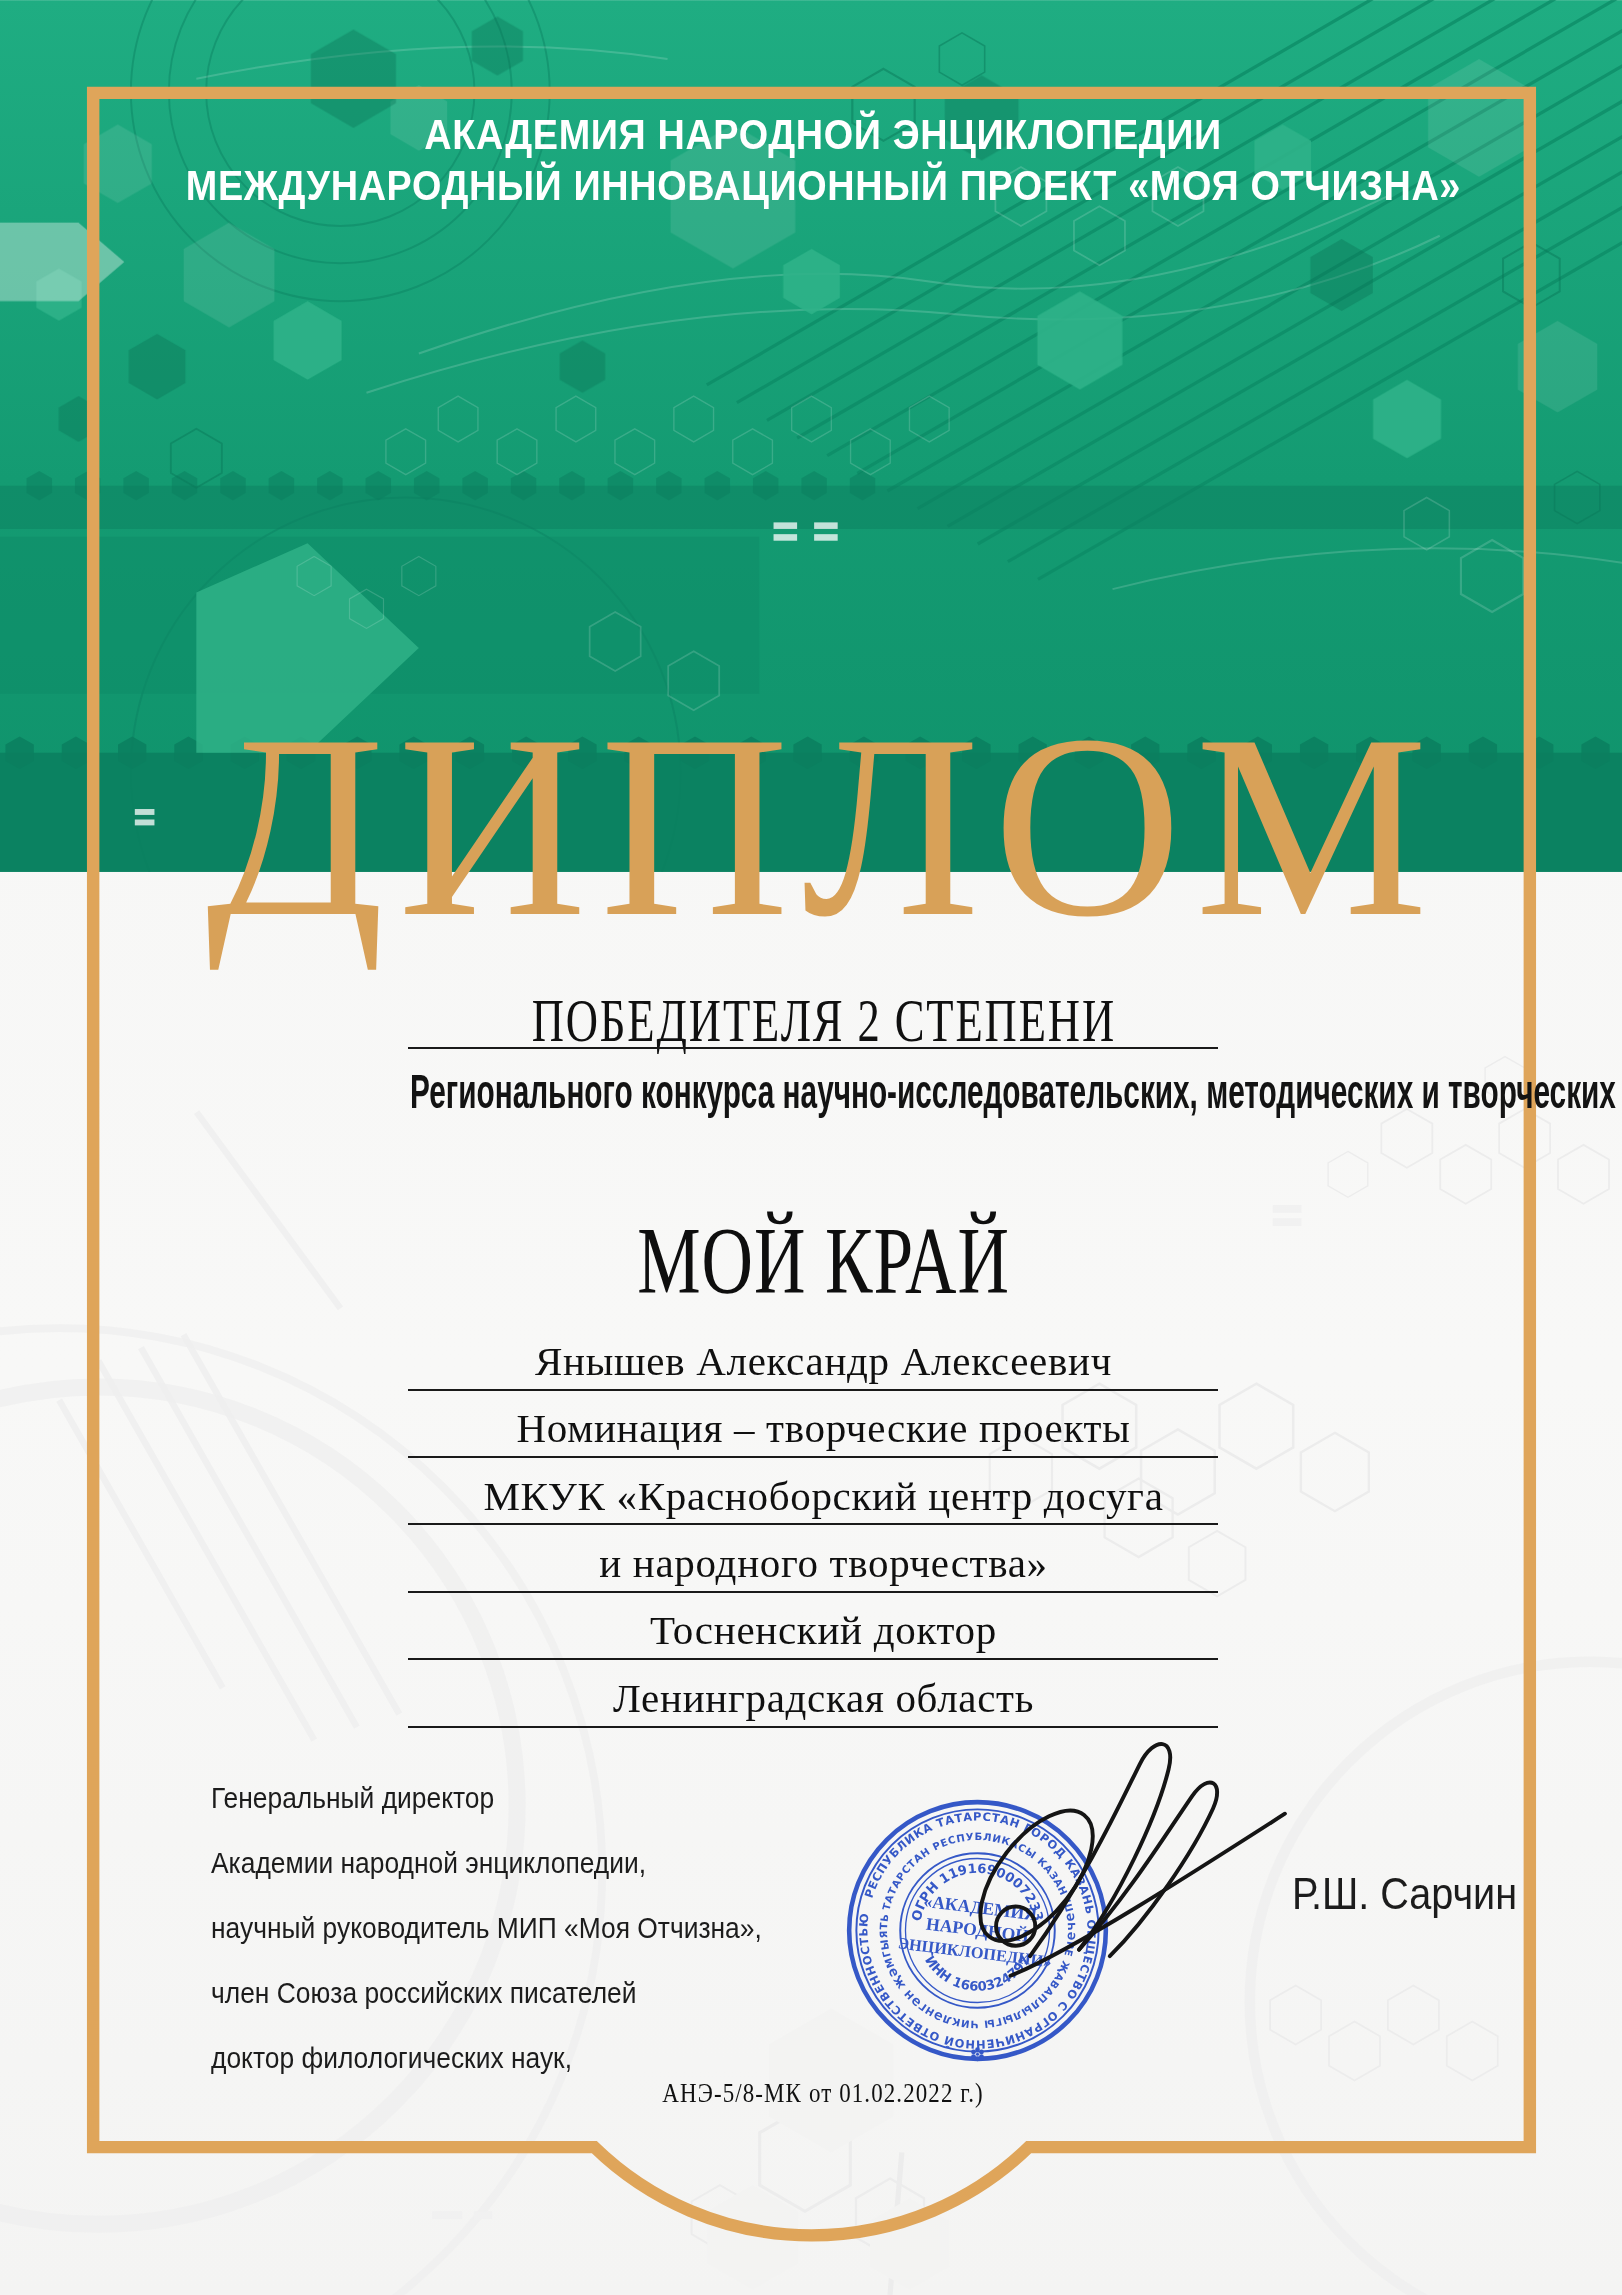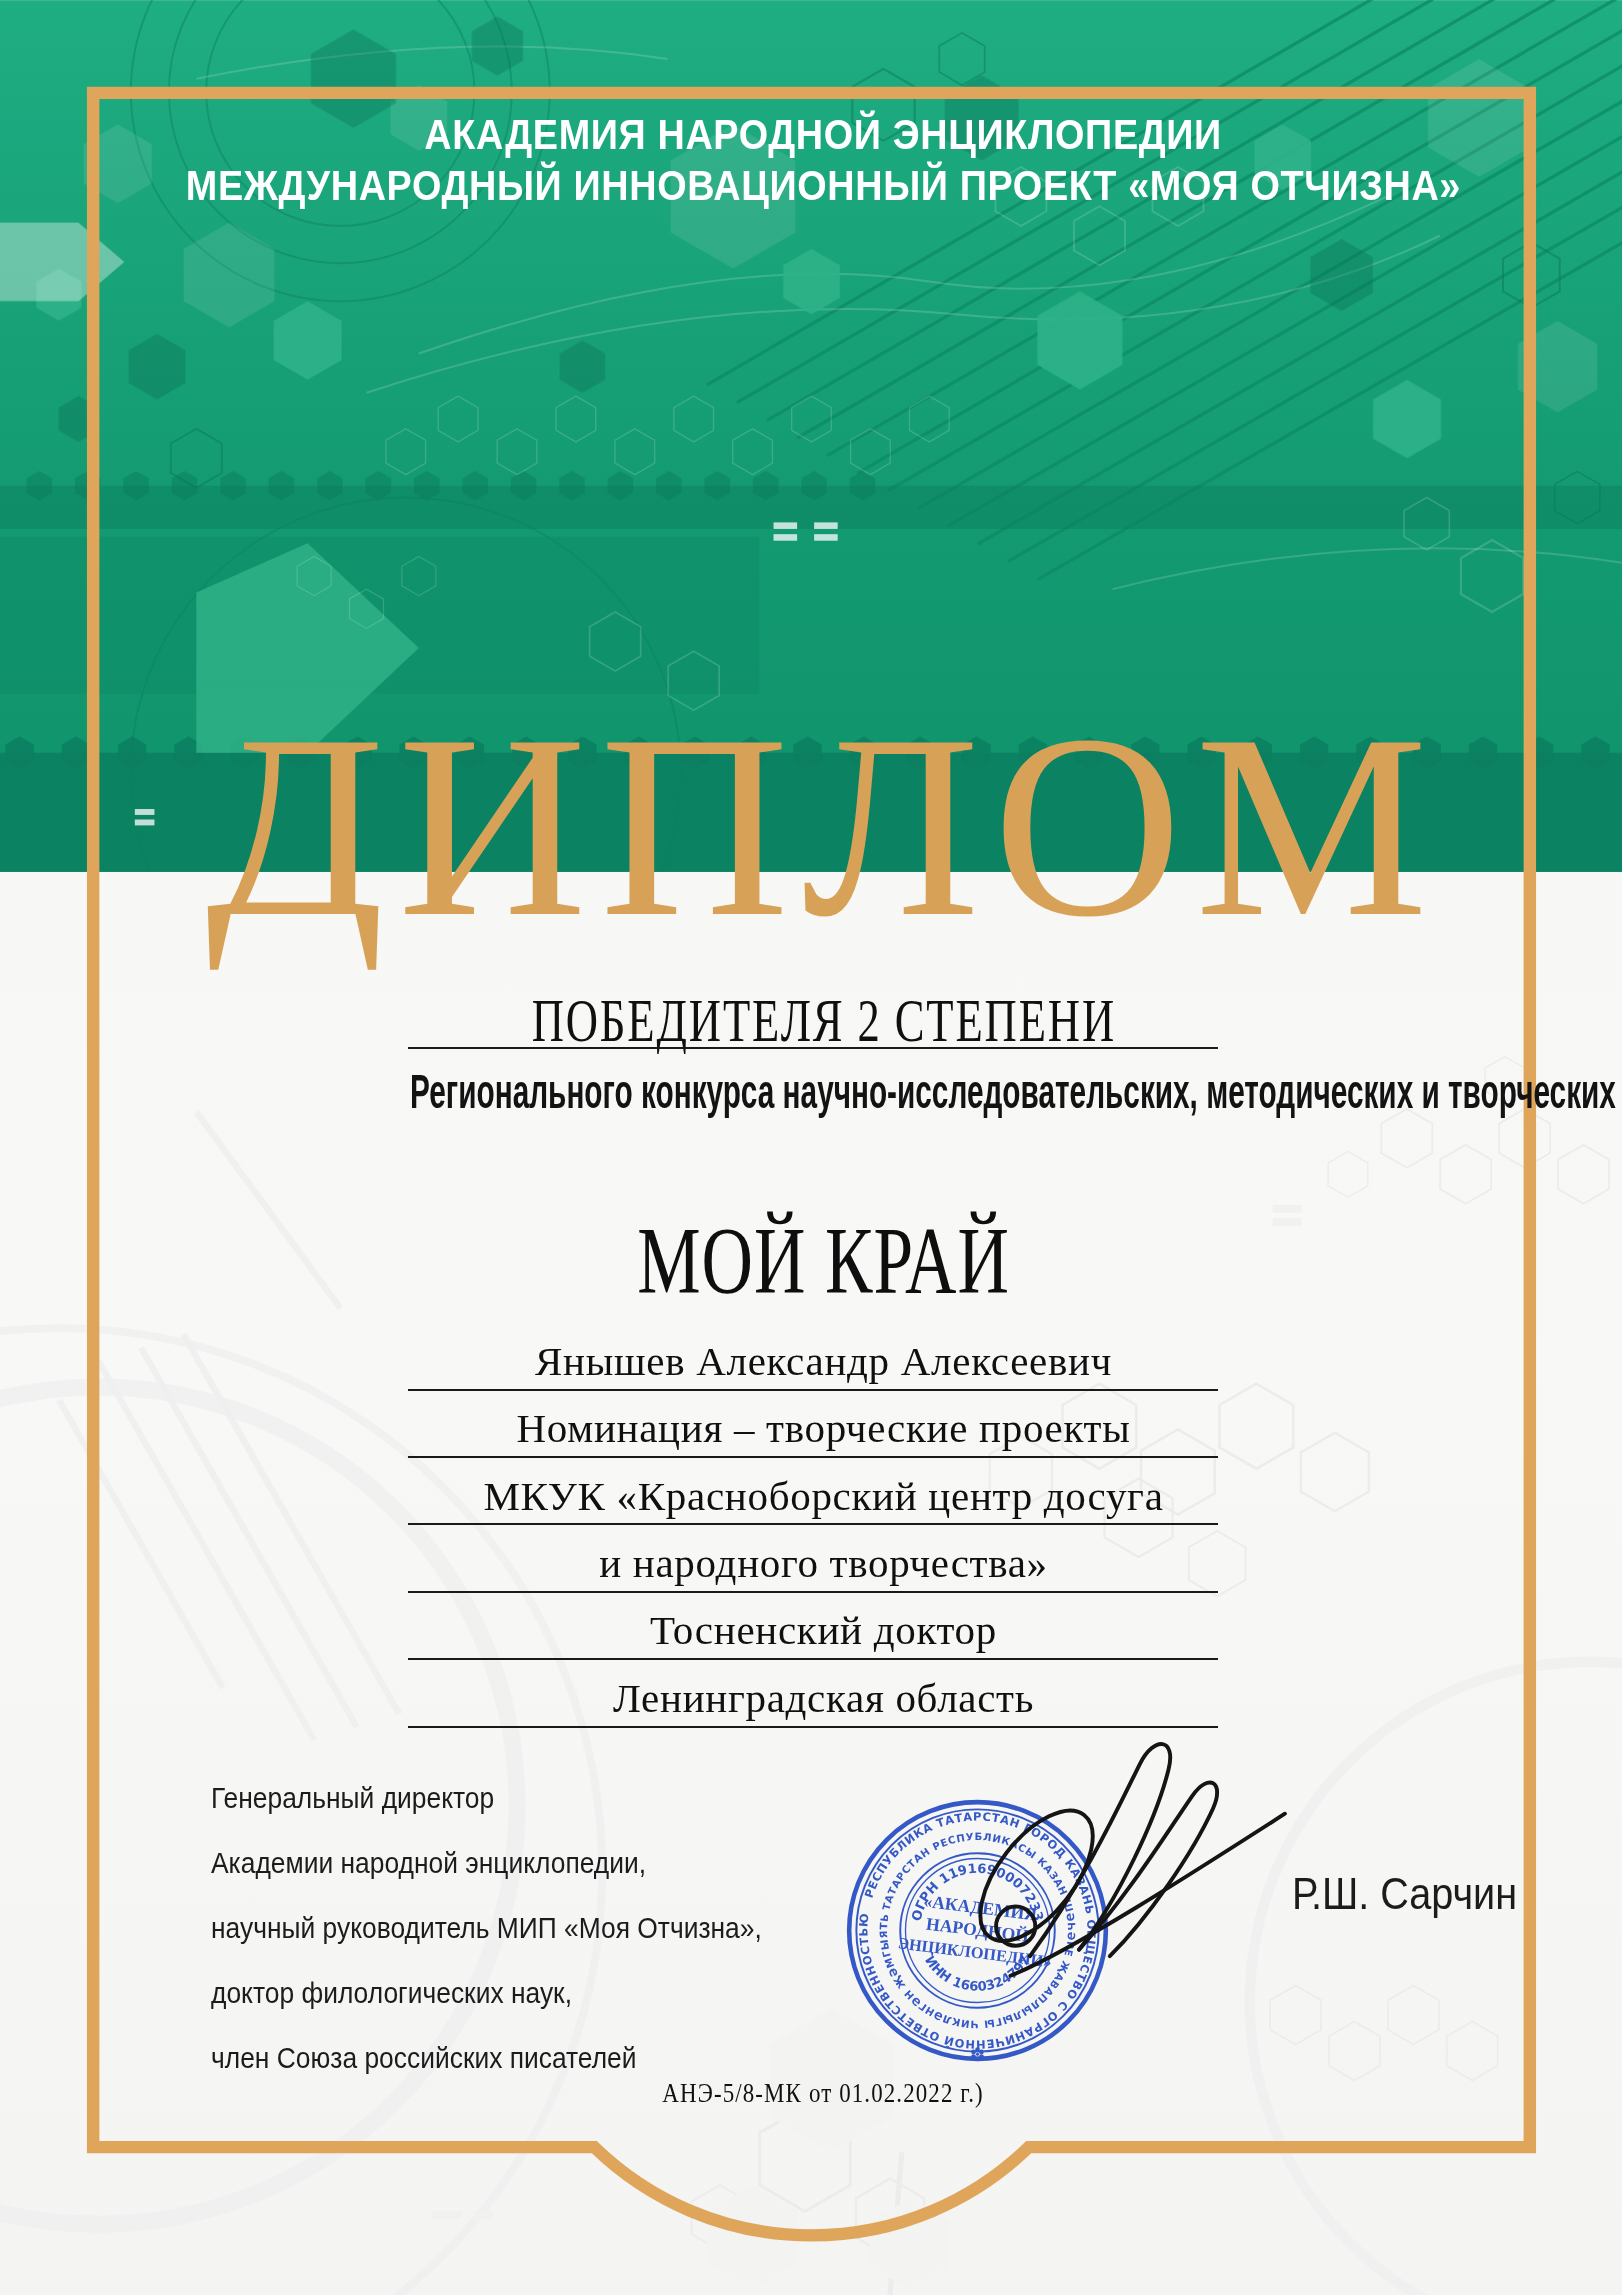--- a/index.html
+++ b/index.html
@@ -294,22 +294,22 @@
 
   <div class="row field" style="top:1678px">
     <span>Ленинградская область</span>
   </div>
   <div class="uline" style="top:1726px"></div>
 
   <div class="abs" style="left:211px;top:1751px">
     <div class="sig-line"><span class="cxl" style="--sx:.88">Генеральный директор</span></div>
     <div class="sig-line"><span class="cxl" style="--sx:.88">Академии народной энциклопедии,</span></div>
     <div class="sig-line"><span class="cxl" style="--sx:.88">научный руководитель МИП «Моя Отчизна»,</span></div>
+    <div class="sig-line"><span class="cxl" style="--sx:.88">член Союза российских писателей</span></div>
     <div class="sig-line"><span class="cxl" style="--sx:.88">доктор филологических наук,</span></div>
-    <div class="sig-line"><span class="cxl" style="--sx:.88">член Союза российских писателей</span></div>
   </div>
   <div class="sig-name">
     <span class="cxl" style="--sx:.9">Р.Ш. Сарчин</span>
   </div>
 
   <svg class="abs" style="left:840px;top:1793px;opacity:.95" width="275" height="275" viewBox="0 0 420 420">
     <defs>
       <path id="rA" d="M42,210 a168,168 0 1 1 336,0 a168,168 0 1 1 -336,0"></path>
       <path id="rB" d="M72,210 a138,138 0 1 1 276,0 a138,138 0 1 1 -276,0"></path>
       <path id="rC" d="M122,210 a88,88 0 0 1 176,0"></path>

